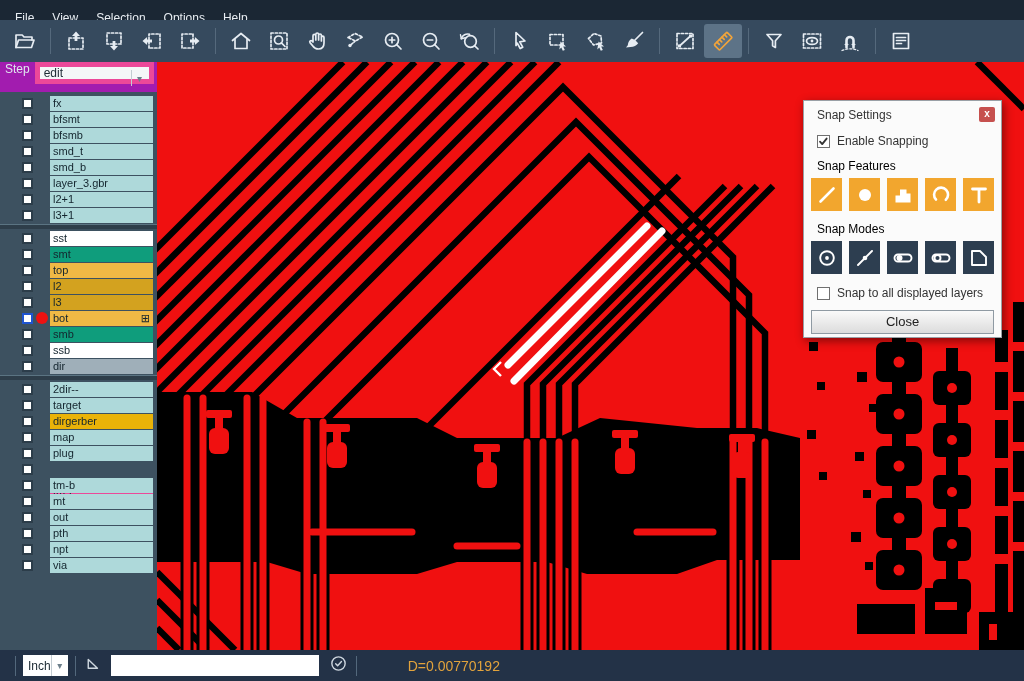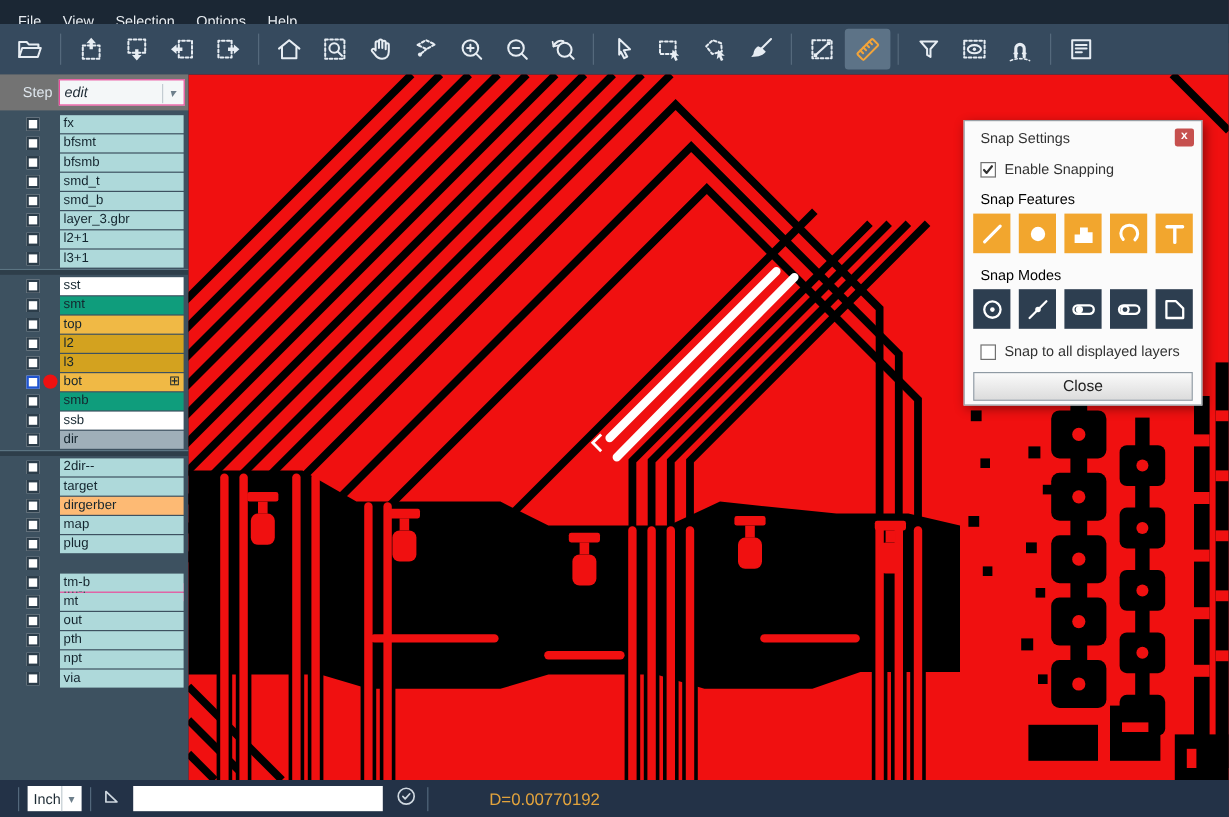--- a/index.html
+++ b/index.html
@@ -17,24 +17,24 @@
     display:flex; align-items:center; padding-left:6px; }
   .tgroup { display:flex; align-items:center; }
   .tbtn { width:38px; height:34px; display:flex; align-items:center; justify-content:center; border-radius:3px; }
   .tbtn svg { width:24px; height:24px; stroke:#e7edf3; stroke-width:1.7; fill:none;
     stroke-linecap:round; stroke-linejoin:round; }
   .tbtn.active { background:#5d7387; }
   .tsep { width:1px; height:26px; background:#55697c; margin:0 6px; }
 
   
   .sidebar { position:absolute; left:0; top:62px; width:157px; height:588px; background:#3d5160; }
-  .step-row { height:30px; display:flex; align-items:center; padding:0 3px 0 19px; background:#737373; }
+  .step-row { height:30px; display:flex; align-items:flex-start; padding:0 3px 0 5px; background:#a21caf; }
   .step-label { color:#dfe7ee; font-size:12px; margin-right:5px; }
-  .step-select { flex:1; height:22px; background:#f4f7f8; border:1px solid #ec4899; display:flex;
-    align-items:center; font-size:12px; color:#1c2a33; padding-left:4px; position:relative;font-style:italic; }
+  .step-select { flex:1; height:22px; background:#f4f7f8; border:5px solid #ec4899; display:flex;
+    align-items:center; font-size:12px; color:#1c2a33; padding-left:4px; position:relative; }
   .step-select .chev { position:absolute; right:2px; top:3px; width:16px; height:16px; border-left:1px solid #c3ccd2;
     display:flex; align-items:center; justify-content:center; color:#6d7f8b; font-size:10px; }
   .layer-list { margin-top:3px; }
   .lrow { height:16px; display:flex; align-items:center;padding-left:18px; }
   .cb { width:11px; height:11px; min-width:11px; background:#ffffff; border:2px solid #2c3d4a; margin-left:4px; }
   .cb.active { border-color:#1f54d0; }
   .dotslot { width:17px; min-width:17px; display:flex; justify-content:center; align-items:center; }
   .reddot { width:12px; height:12px; border-radius:50%; background:#ee1111; }
   .lbar { flex:1; height:15px; margin-right:4px; font-size:11px; color:#14252e; line-height:15px;
     padding-left:3px; display:flex; justify-content:space-between; white-space:nowrap; overflow:hidden; }
@@ -402,21 +402,21 @@
       <div class="lrow">
         <span class="cb"></span>
         <span class="dotslot"></span>
         <span class="lbar" style="background: rgb(174, 217, 218);">
           <span>target</span>
         </span>
       </div>
       <div class="lrow">
         <span class="cb"></span>
         <span class="dotslot"></span>
-        <span class="lbar" style="background: #fdba74;">
+        <span class="lbar" style="background: #eab308;">
           <span>dirgerber</span>
         </span>
       </div>
       <div class="lrow">
         <span class="cb"></span>
         <span class="dotslot"></span>
         <span class="lbar" style="background: rgb(174, 217, 218);">
           <span>map</span>
         </span>
       </div>

